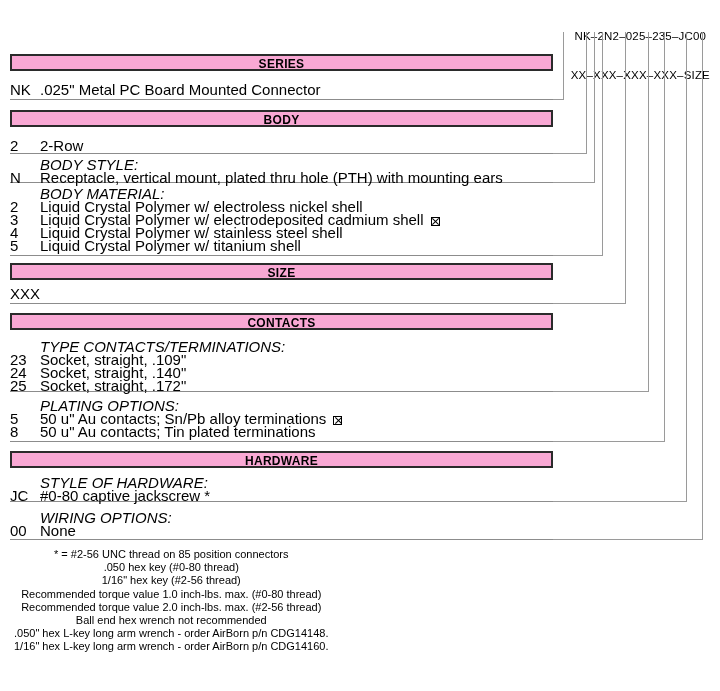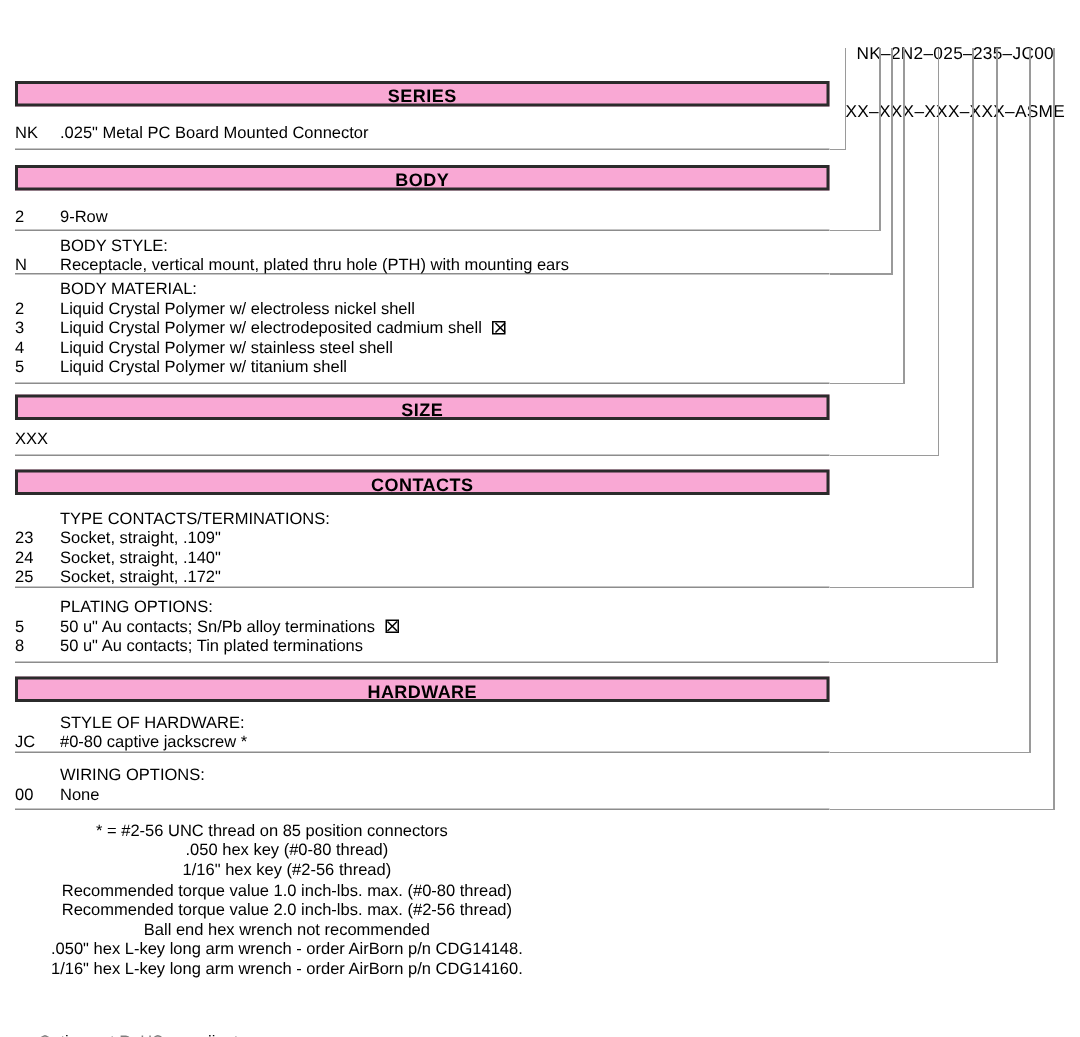--- a/index.html
+++ b/index.html
@@ -54,30 +54,31 @@
     box-sizing: border-box;
     background: #f9a8d4;
   }
   .subsec {
     border-bottom: 1.5px solid #8c8c8c;
     box-sizing: border-box;
     padding-top: 3px;
     padding-bottom: 3px;
   }
   .sub-title {
-    font-size: 11px;
+    font-size: 15px;
     line-height: 13px;
     margin-left: 30px;
     white-space: pre;
+    font-style: italic;
   }
   .opt-row {
     position: relative;
     height: 13px;
     line-height: 13px;
-    font-size: 11px;
+    font-size: 15px;
     white-space: pre;
     padding-left: 35px;
   }
   .opt-code {
     position: absolute;
     left: 0;
     width: 28px;
     text-align: left;
   }
   .opt-desc {
@@ -114,37 +115,37 @@
   
   #footnotes {
     position: absolute;
     left: 14px;
     top: 548px;
     font-size: 11px;
     line-height: 13.2px;
     text-align: center;
   }
   #footnotes .fn-first { margin-left: 0; white-space: pre; }
-  #footnotes .fn-line  { margin-left: 20px; white-space: pre; }
+  #footnotes .fn-line  { white-space: pre; }
 
   #rohs-legend {
     position: absolute;
     left: 10px;
     top: 676px;
     font-size: 11px;
     line-height: 13px;
     white-space: pre;
   }
 </style>
 </head>
 <body>
 
 <div id="pn-header">
   <div>NK–2N2–025–235–JC00</div>
-  <div>XX–XXX–XXX–XXX–ASME</div>
+  <div>XX–XXX–XXX–XXX–SIZE</div>
 </div>
 
 <svg id="leaders" viewBox="0 0 720 691" width="720" height="691">
   <g stroke="#9a9a9a" stroke-width="1" fill="none" shape-rendering="crispEdges">
 
     <path d="M563.5,32 L563.5,99.5 L553,99.5"></path>
 
     <path d="M586.5,32 L586.5,153.5 L553,153.5"></path>
 
     <path d="M594.5,32 L594.5,182.5 L553,182.5"></path>
@@ -167,21 +168,21 @@
     <div class="section" style="top: 54px; width: 543px;">
       <div class="sec-head">SERIES</div>
     </div>
     <div class="section subsec" style="top: 80px; width: 543px; height: 19.5px;">
       <div class="opt-row"><span class="opt-code">NK</span><span class="opt-desc">.025" Metal PC Board Mounted Connector</span></div>
     </div>
     <div class="section" style="top: 110px; width: 543px;">
       <div class="sec-head">BODY</div>
     </div>
     <div class="section subsec" style="top: 136px; width: 543px; height: 17.5px;">
-      <div class="opt-row"><span class="opt-code">2</span><span class="opt-desc">9-Row</span></div>
+      <div class="opt-row"><span class="opt-code">2</span><span class="opt-desc">2-Row</span></div>
     </div>
     <div class="section subsec" style="top: 155px; width: 543px; height: 27.5px;">
       <div class="sub-title">BODY STYLE:</div>
       <div class="opt-row"><span class="opt-code">N</span><span class="opt-desc">Receptacle, vertical mount, plated thru hole (PTH) with mounting ears</span></div>
     </div>
     <div class="section subsec" style="top: 184px; width: 543px; height: 71.5px;">
       <div class="sub-title">BODY MATERIAL:</div>
       <div class="opt-row"><span class="opt-code">2</span><span class="opt-desc">Liquid Crystal Polymer w/ electroless nickel shell</span></div>
       <div class="opt-row"><span class="opt-code">3</span><span class="opt-desc">Liquid Crystal Polymer w/ electrodeposited cadmium shell<span class="rohs"></span></span></div>
       <div class="opt-row"><span class="opt-code">4</span><span class="opt-desc">Liquid Crystal Polymer w/ stainless steel shell</span></div>

